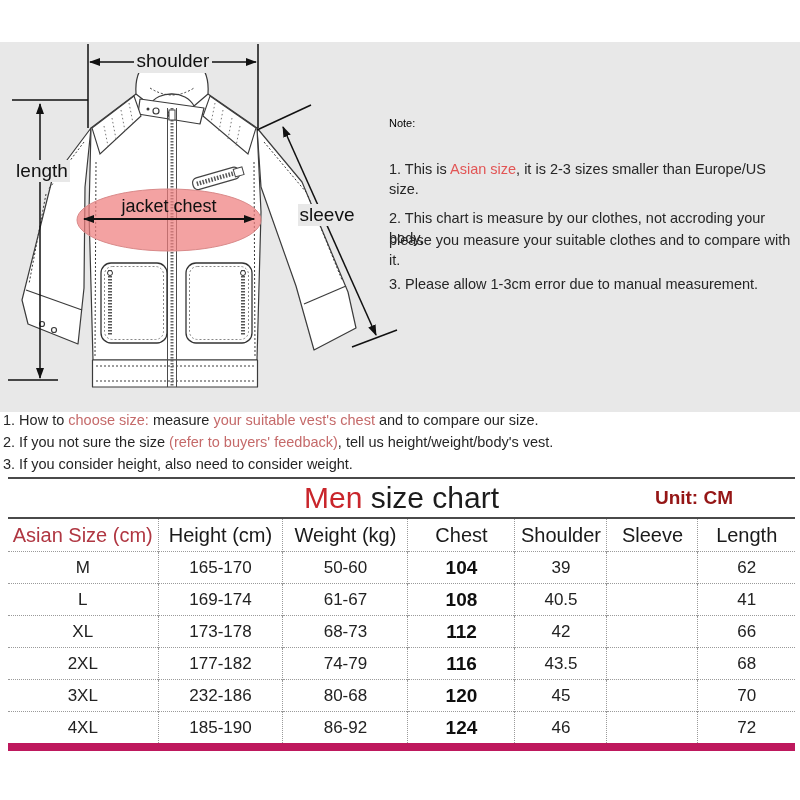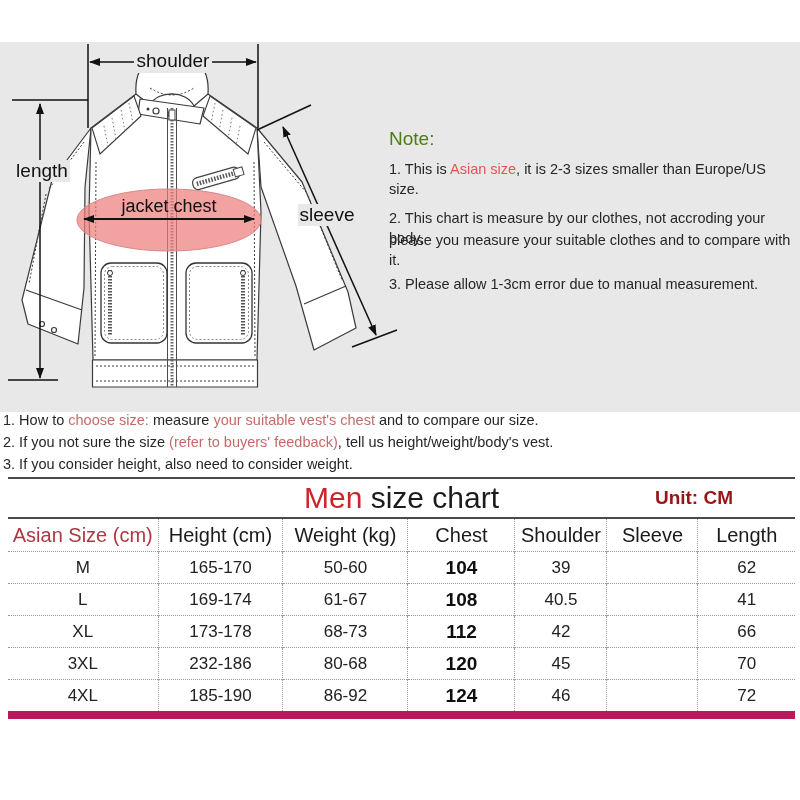--- a/index.html
+++ b/index.html
@@ -7,21 +7,21 @@
     width:800px;height:800px;position:relative;background:#ffffff;
     font-family:"Liberation Sans","DejaVu Sans",sans-serif;
     color:#2a2a2a;overflow:hidden;
   }
   .panel{position:absolute;left:0;top:42px;width:800px;height:370px;background:#e8e8e8;}
   .jacket-svg{position:absolute;left:0;top:0;}
   svg text{font-family:"Liberation Sans","DejaVu Sans",sans-serif;fill:#111;}
 
   
   .note{position:absolute;left:389px;width:410px;font-size:14.5px;line-height:20px;color:#262626;}
-  .note-title{top:71px;color:#4d7c0f;font-size:19px;margin-top:16px;}
+  .note-title{top:71px;color:#000000;font-size:11px;}
   .n1{top:117px;}
   .n2a{top:166px;}
   .n2b{top:188px;}
   .n3{top:232px;}
   .red-inline{color:#e25555;}
 
   
   .tip{position:absolute;left:3px;width:620px;font-size:14.5px;color:#262626;}
   .tip1{top:412px;} .tip2{top:434px;} .tip3{top:456px;}
   .tip-red{color:#c56a6a;}
@@ -213,20 +213,29 @@
       <tr>
         <td>XL</td>
         <td>173-178</td>
         <td>68-73</td>
         <td class="chest">112</td>
         <td>42</td>
         <td></td>
         <td>66</td>
       </tr>
       <tr>
+        <td>2XL</td>
+        <td>177-182</td>
+        <td>74-79</td>
+        <td class="chest">116</td>
+        <td>43.5</td>
+        <td></td>
+        <td>68</td>
+      </tr>
+      <tr>
         <td>3XL</td>
         <td>232-186</td>
         <td>80-68</td>
         <td class="chest">120</td>
         <td>45</td>
         <td></td>
         <td>70</td>
       </tr>
       <tr>
         <td>4XL</td>

